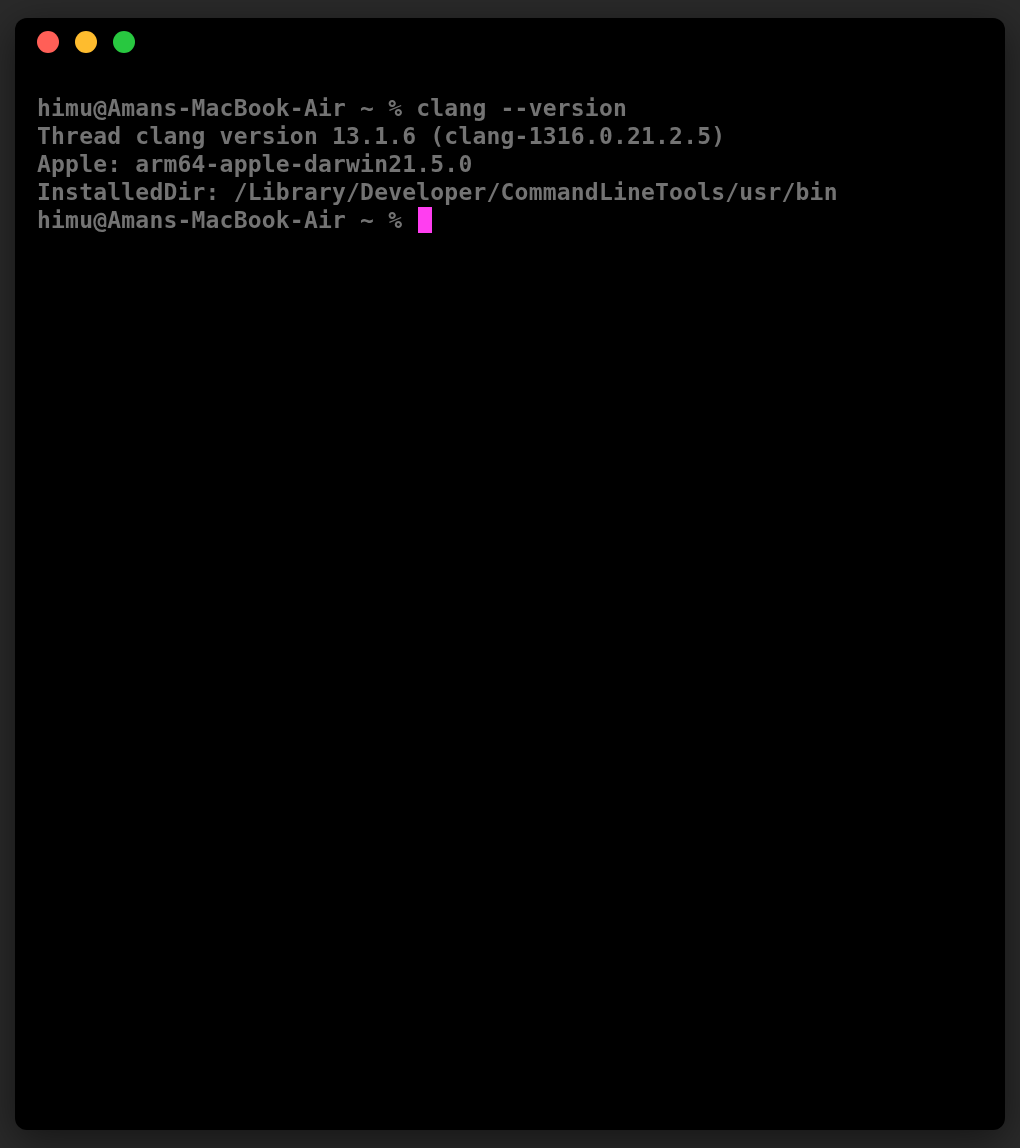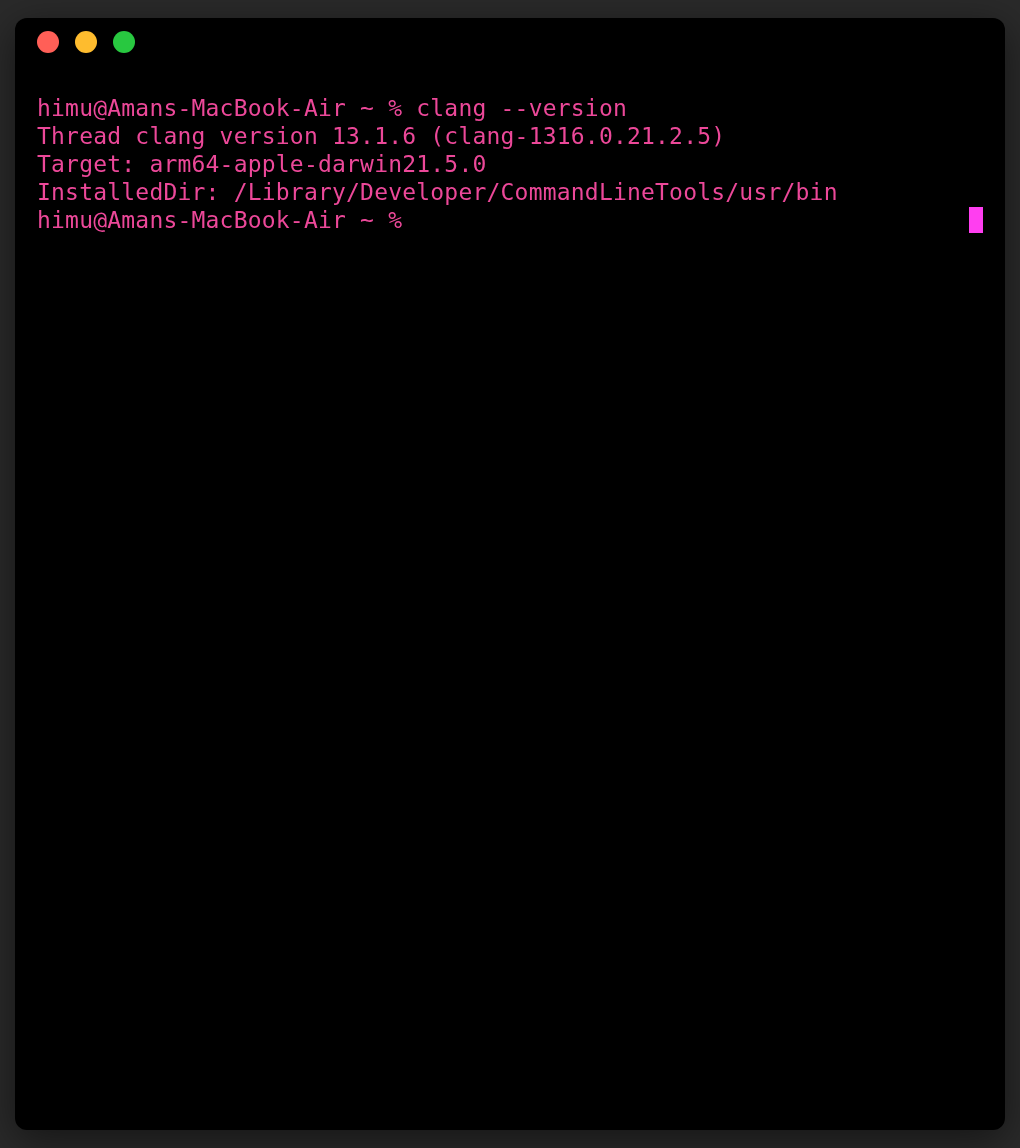--- a/index.html
+++ b/index.html
@@ -42,35 +42,34 @@
       background: #ff5f57;
     }
     .traffic-minimize {
       background: #febc2e;
     }
     .traffic-maximize {
       background: #28c840;
     }
     .terminal-body {
       padding: 28px 22px 0 22px;
-      color: #ec4899;
+      color: #737373;
       font-size: 23px;
       line-height: 1.22;
-      font-weight: 400;
+      font-weight: 700;
       letter-spacing: 0.2px;
     }
     .terminal-line {
       white-space: pre;
       font-family: 'SF Mono', 'Monaco', 'Menlo', 'Consolas', monospace;
     }
     .prompt-line {
       display: flex;
       align-items: center;
       white-space: pre;
-      justify-content: space-between;
     }
     .cursor {
       display: inline-block;
       width: 14px;
       height: 26px;
       background: #ff3ef0;
       margin-left: 2px;
       vertical-align: middle;
     }
   </style>
@@ -79,19 +78,19 @@
 
 <div class="terminal-window">
   <div class="titlebar">
     <div class="traffic-light traffic-close"></div>
     <div class="traffic-light traffic-minimize"></div>
     <div class="traffic-light traffic-maximize"></div>
   </div>
   <div class="terminal-body">
     <div class="terminal-line">himu@Amans-MacBook-Air ~ % clang --version</div>
     <div class="terminal-line">Thread clang version 13.1.6 (clang-1316.0.21.2.5)</div>
-    <div class="terminal-line">Target: arm64-apple-darwin21.5.0</div>
+    <div class="terminal-line">Apple: arm64-apple-darwin21.5.0</div>
     <div class="terminal-line">InstalledDir: /Library/Developer/CommandLineTools/usr/bin</div>
     <div class="prompt-line">
       <span>himu@Amans-MacBook-Air ~ % </span><span class="cursor"></span>
     </div>
   </div>
 </div>
 
 </body></html>

